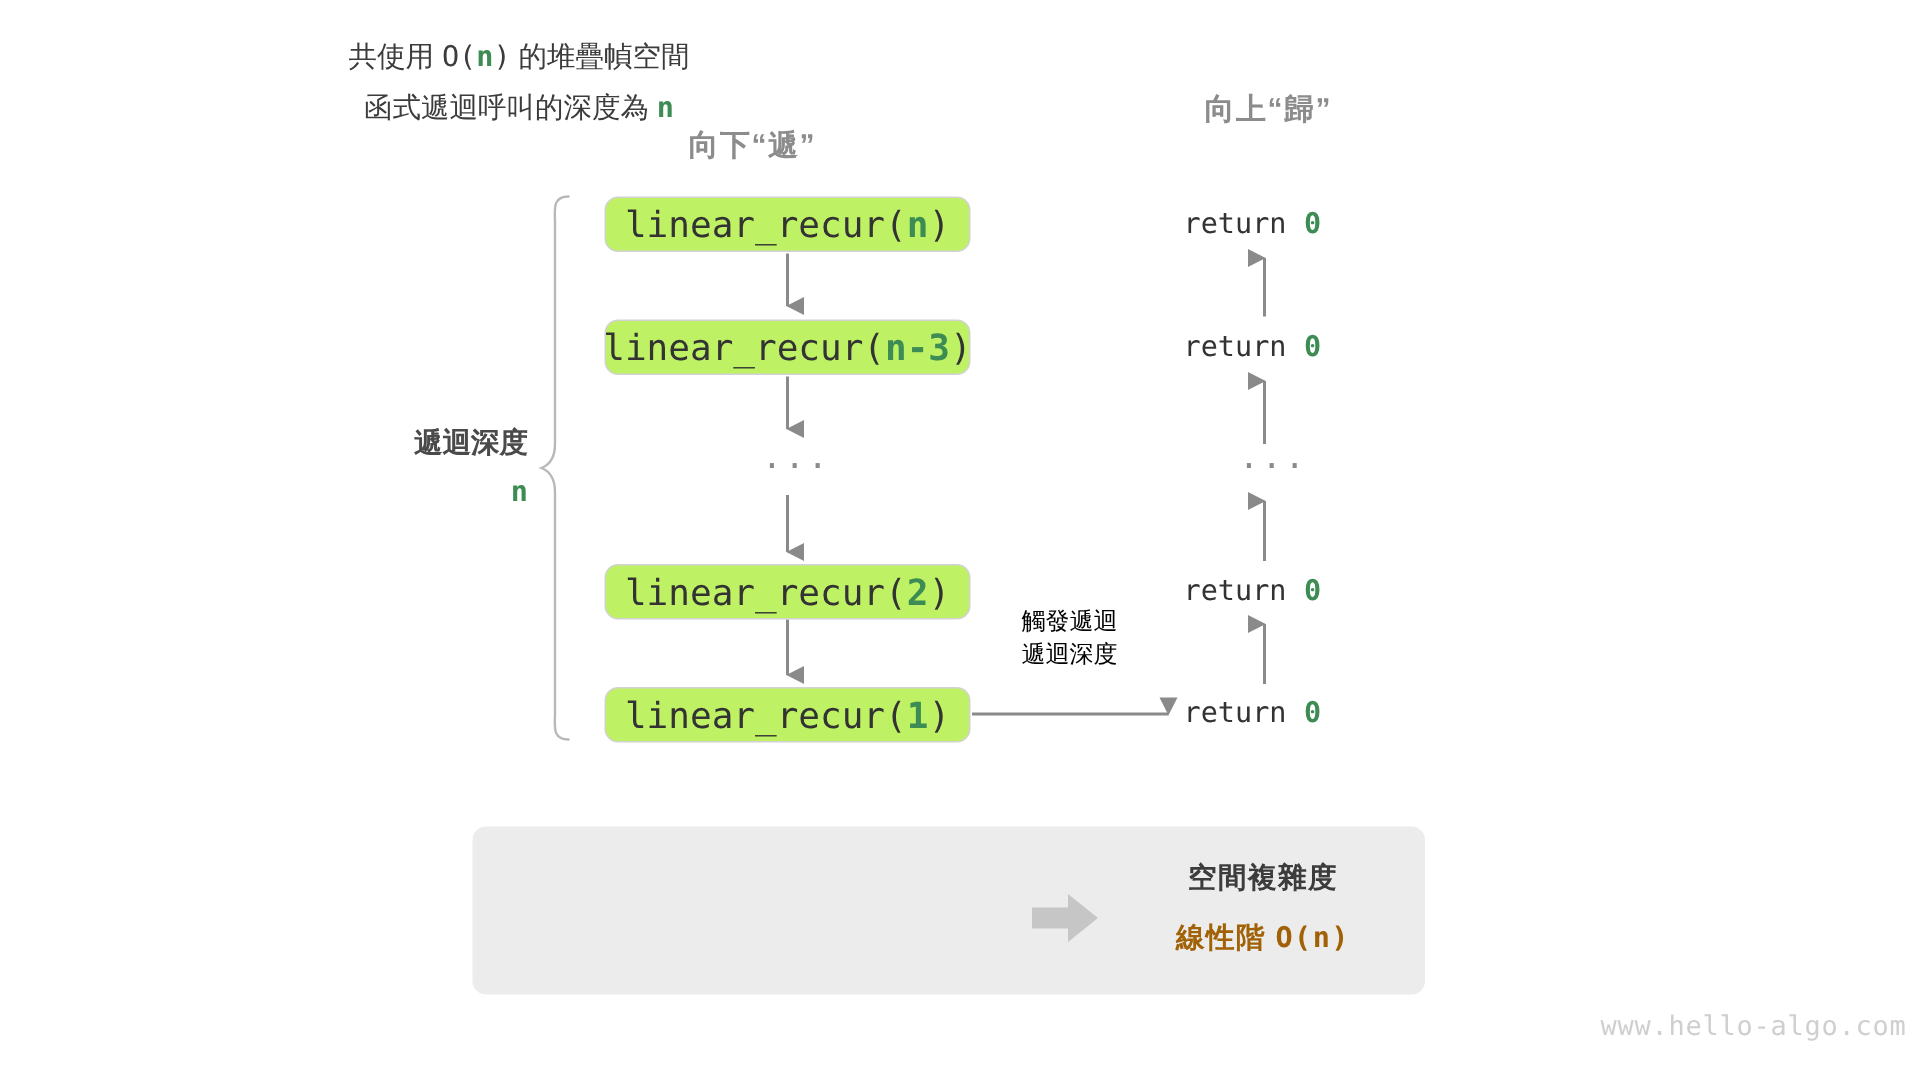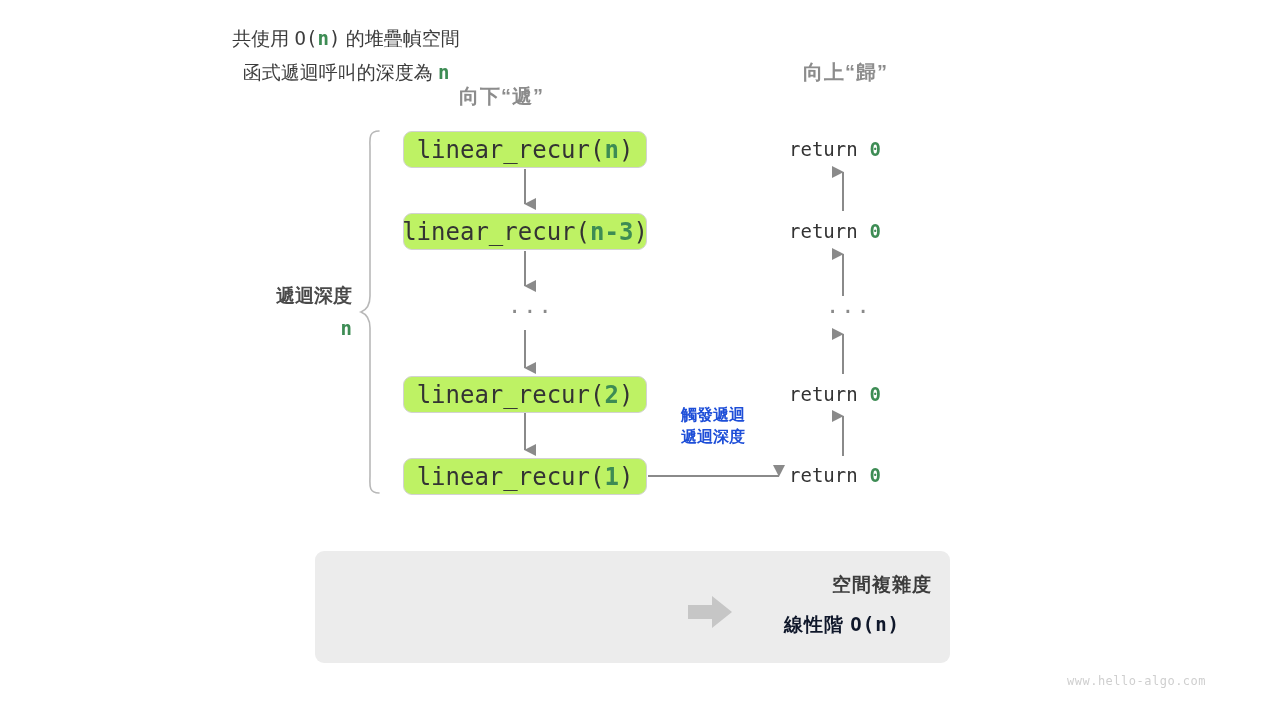--- a/index.html
+++ b/index.html
@@ -114,22 +114,22 @@
   }
 
   
   #terminate-note {
     position: absolute;
     left: 655px;
     top: 404px;
     width: 116px;
     text-align: center;
     font-size: 16px;
-    font-weight: bold;
-    color: #1d4ed8;
+    font-weight: normal;
+    color: #000000;
     line-height: 1.35;
     white-space: nowrap;
   }
 
   
   #summary-panel {
     position: absolute;
     left: 315px;
     top: 551px;
     width: 635px;
@@ -171,41 +171,40 @@
     width: 180px;
     text-align: center;
     white-space: nowrap;
   }
   #summary-title {
     display: block;
     font-size: 19px;
     font-weight: bold;
     color: #3c3c3c;
     letter-spacing: 1px;
-    text-align: right;
   }
   #summary-complexity {
     display: block;
     margin-top: 14px;
     font-size: 19px;
     font-weight: bold;
-    color: #0f172a;
+    color: #a16207;
     letter-spacing: 1px;
   }
   #summary-complexity .mono {
     font-family: "DejaVu Sans Mono", "Liberation Mono", monospace;
   }
 
   
   #watermark {
     position: absolute;
     left: 1067px;
     top: 674px;
     font-family: "DejaVu Sans Mono", "Liberation Mono", monospace;
-    font-size: 12px;
+    font-size: 18px;
     color: #cfcfcf;
     white-space: nowrap;
     letter-spacing: 0.5px;
   }
 </style>
 </head>
 <body>
 
 <div class="stage">
 

